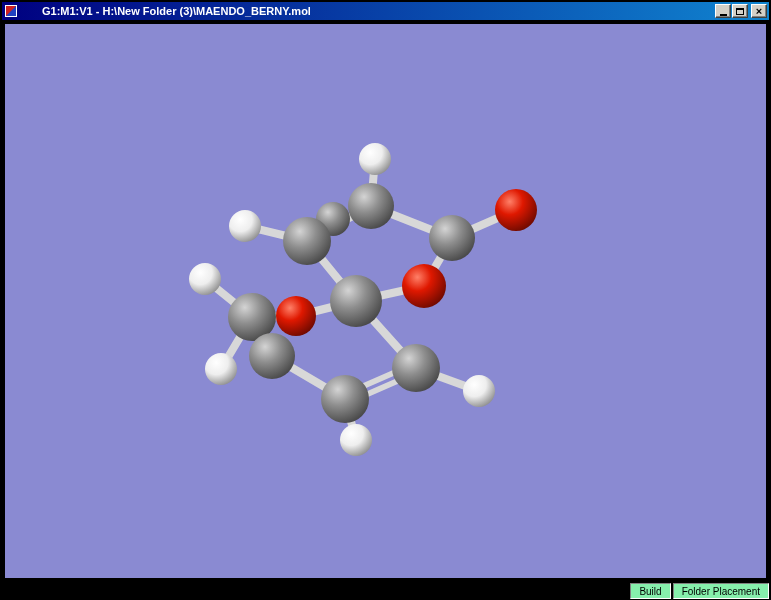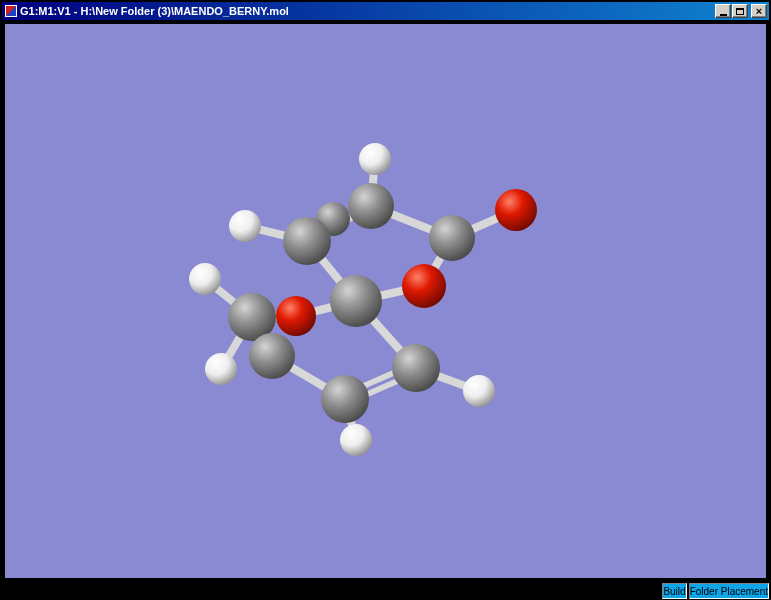--- a/index.html
+++ b/index.html
@@ -2,21 +2,21 @@
 <html><head>
 <meta charset="utf-8">
 <style>
   html,body{margin:0;padding:0;background:#000;width:771px;height:600px;overflow:hidden;
     font-family:"Liberation Sans",sans-serif;-webkit-font-smoothing:none;}
   .window{position:absolute;inset:0;background:#000;}
 
   
   .titlebar{position:absolute;top:2px;left:2px;right:2px;height:18px;
     background:linear-gradient(to right,#000080,#1084d0);
-    display:flex;align-items:center;padding:0 2px;box-sizing:border-box;}
+    display:flex;align-items:center;padding:0 2px;box-sizing:border-box;gap:22px;}
   .app-icon{width:12px;height:12px;margin:0 3px 0 1px;flex:0 0 auto;
     background:linear-gradient(135deg,#d02020 0 45%,#2040c0 55% 100%);
     border:1px solid #fff;box-sizing:border-box;}
   .title-text{color:#fff;font-size:11px;font-weight:bold;white-space:nowrap;overflow:hidden;
     flex:1 1 auto;letter-spacing:0;}
   .win-buttons{display:flex;gap:0;flex:0 0 auto;align-items:center;}
   .win-btn{width:16px;height:14px;background:#d4d0c8;margin-left:1px;
     border:1px solid;border-color:#ffffff #404040 #404040 #ffffff;
     box-shadow:inset -1px -1px 0 #808080;box-sizing:border-box;
     display:flex;align-items:center;justify-content:center;
@@ -26,22 +26,22 @@
   .max-glyph{display:block;width:8px;height:7px;border:1px solid #000;border-top-width:2px;box-sizing:border-box;}
 
   
   .viewport{position:absolute;top:24px;left:5px;right:5px;bottom:22px;
     background:#8a8ad2;overflow:hidden;}
   .viewport svg{position:absolute;left:-5px;top:-24px;width:771px;height:600px;display:block;}
 
   
   .statusbar{position:absolute;bottom:1px;right:2px;height:16px;
     display:flex;align-items:stretch;}
-  .status-cell{background:#0ea5e9;border:1px solid;border-color:#808080 #ffffff #ffffff #808080;
-    font-size:10px;color:#000;display:flex;align-items:center;padding:0 0;margin-left:2px;
+  .status-cell{background:#86efac;border:1px solid;border-color:#808080 #ffffff #ffffff #808080;
+    font-size:10px;color:#000;display:flex;align-items:center;padding:0 8px;margin-left:2px;
     white-space:nowrap;box-sizing:border-box;}
 </style>
 </head>
 <body>
 
 <div class="window">
 
   <div class="titlebar">
     <span class="app-icon"></span>
     <span class="title-text">G1:M1:V1 - H:\New Folder (3)\MAENDO_BERNY.mol</span>

